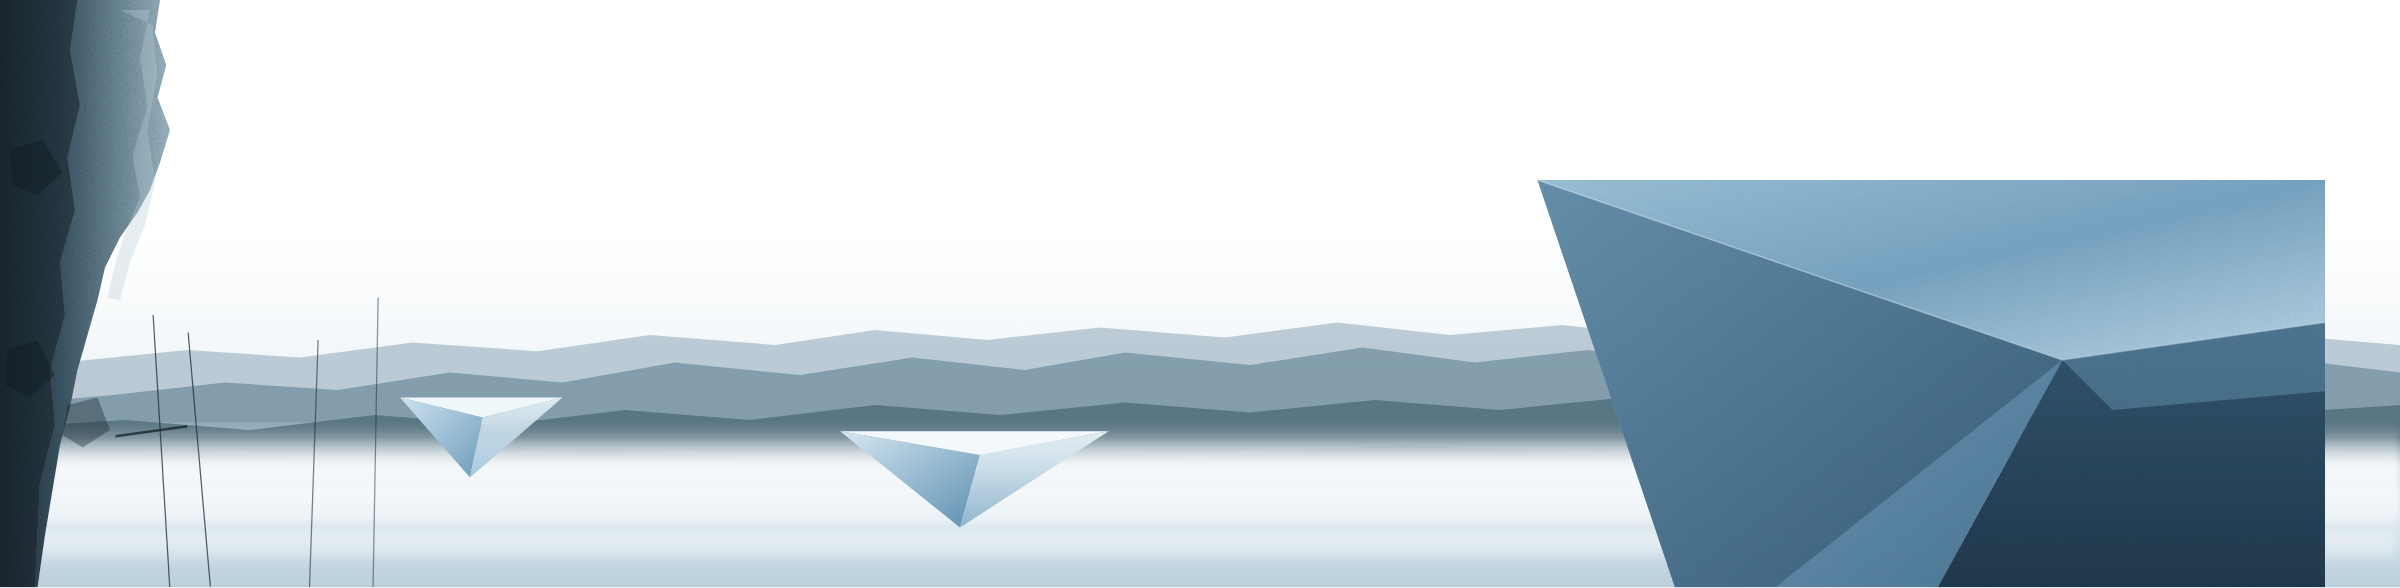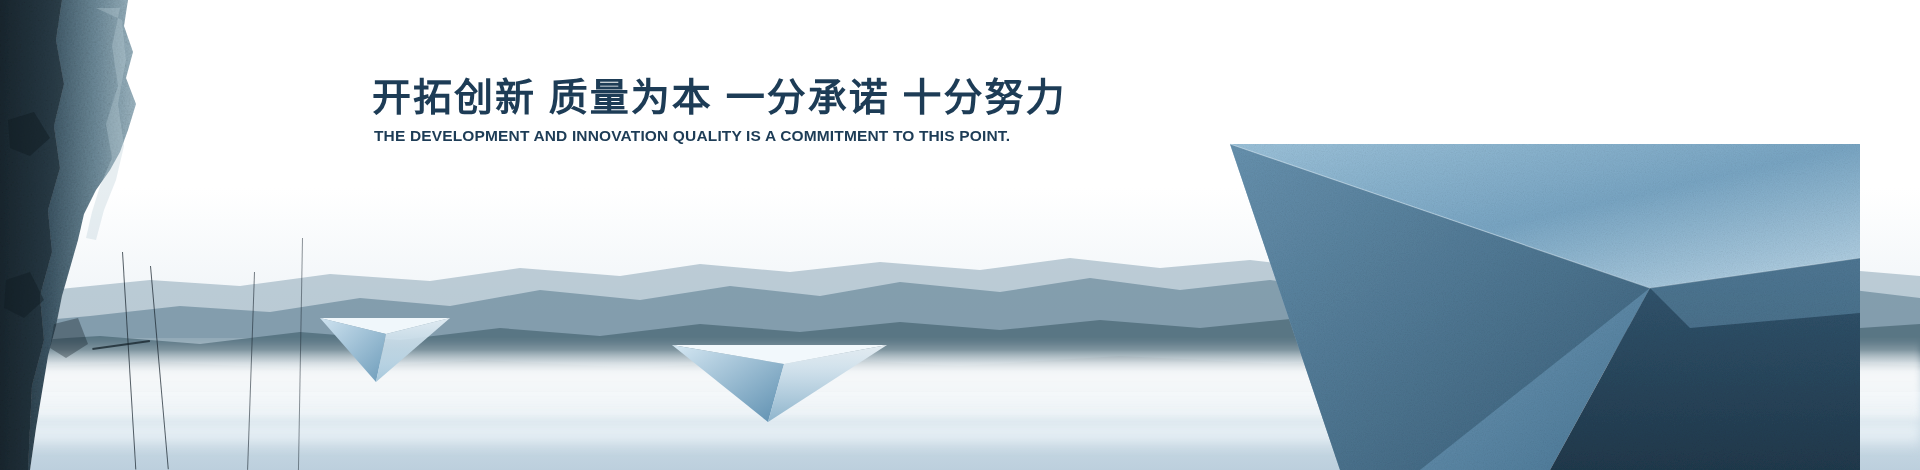--- a/index.html
+++ b/index.html
@@ -271,18 +271,14 @@
       <path d="M54,324 L78,318 L88,344 L66,358 L50,348 Z" fill="#0f1b22" opacity=".35"></path>
     </svg>
   </div>
 
   <div class="rope" style="left:122px;top:252px;height:218px;transform:rotate(-3.5deg);"></div>
   <div class="rope" style="left:150px;top:266px;height:204px;transform:rotate(-5deg);"></div>
   <div class="rope" style="left:254px;top:272px;height:198px;transform:rotate(2deg);opacity:.6;"></div>
   <div class="rope" style="left:302px;top:238px;height:232px;transform:rotate(1deg);opacity:.5;"></div>
   <div class="rope" style="left:92px;top:344px;width:58px;height:2px;background:#14222a;transform:rotate(-8deg);"></div>
 
-  <div class="textblock">
-    <h1 class="headline">开拓创新  质量为本  一分承诺  十分努力</h1>
-    <p class="subtitle">THE DEVELOPMENT AND INNOVATION QUALITY IS A COMMITMENT TO THIS POINT.</p>
-  </div>
 
 </div>
 
 </body></html>

